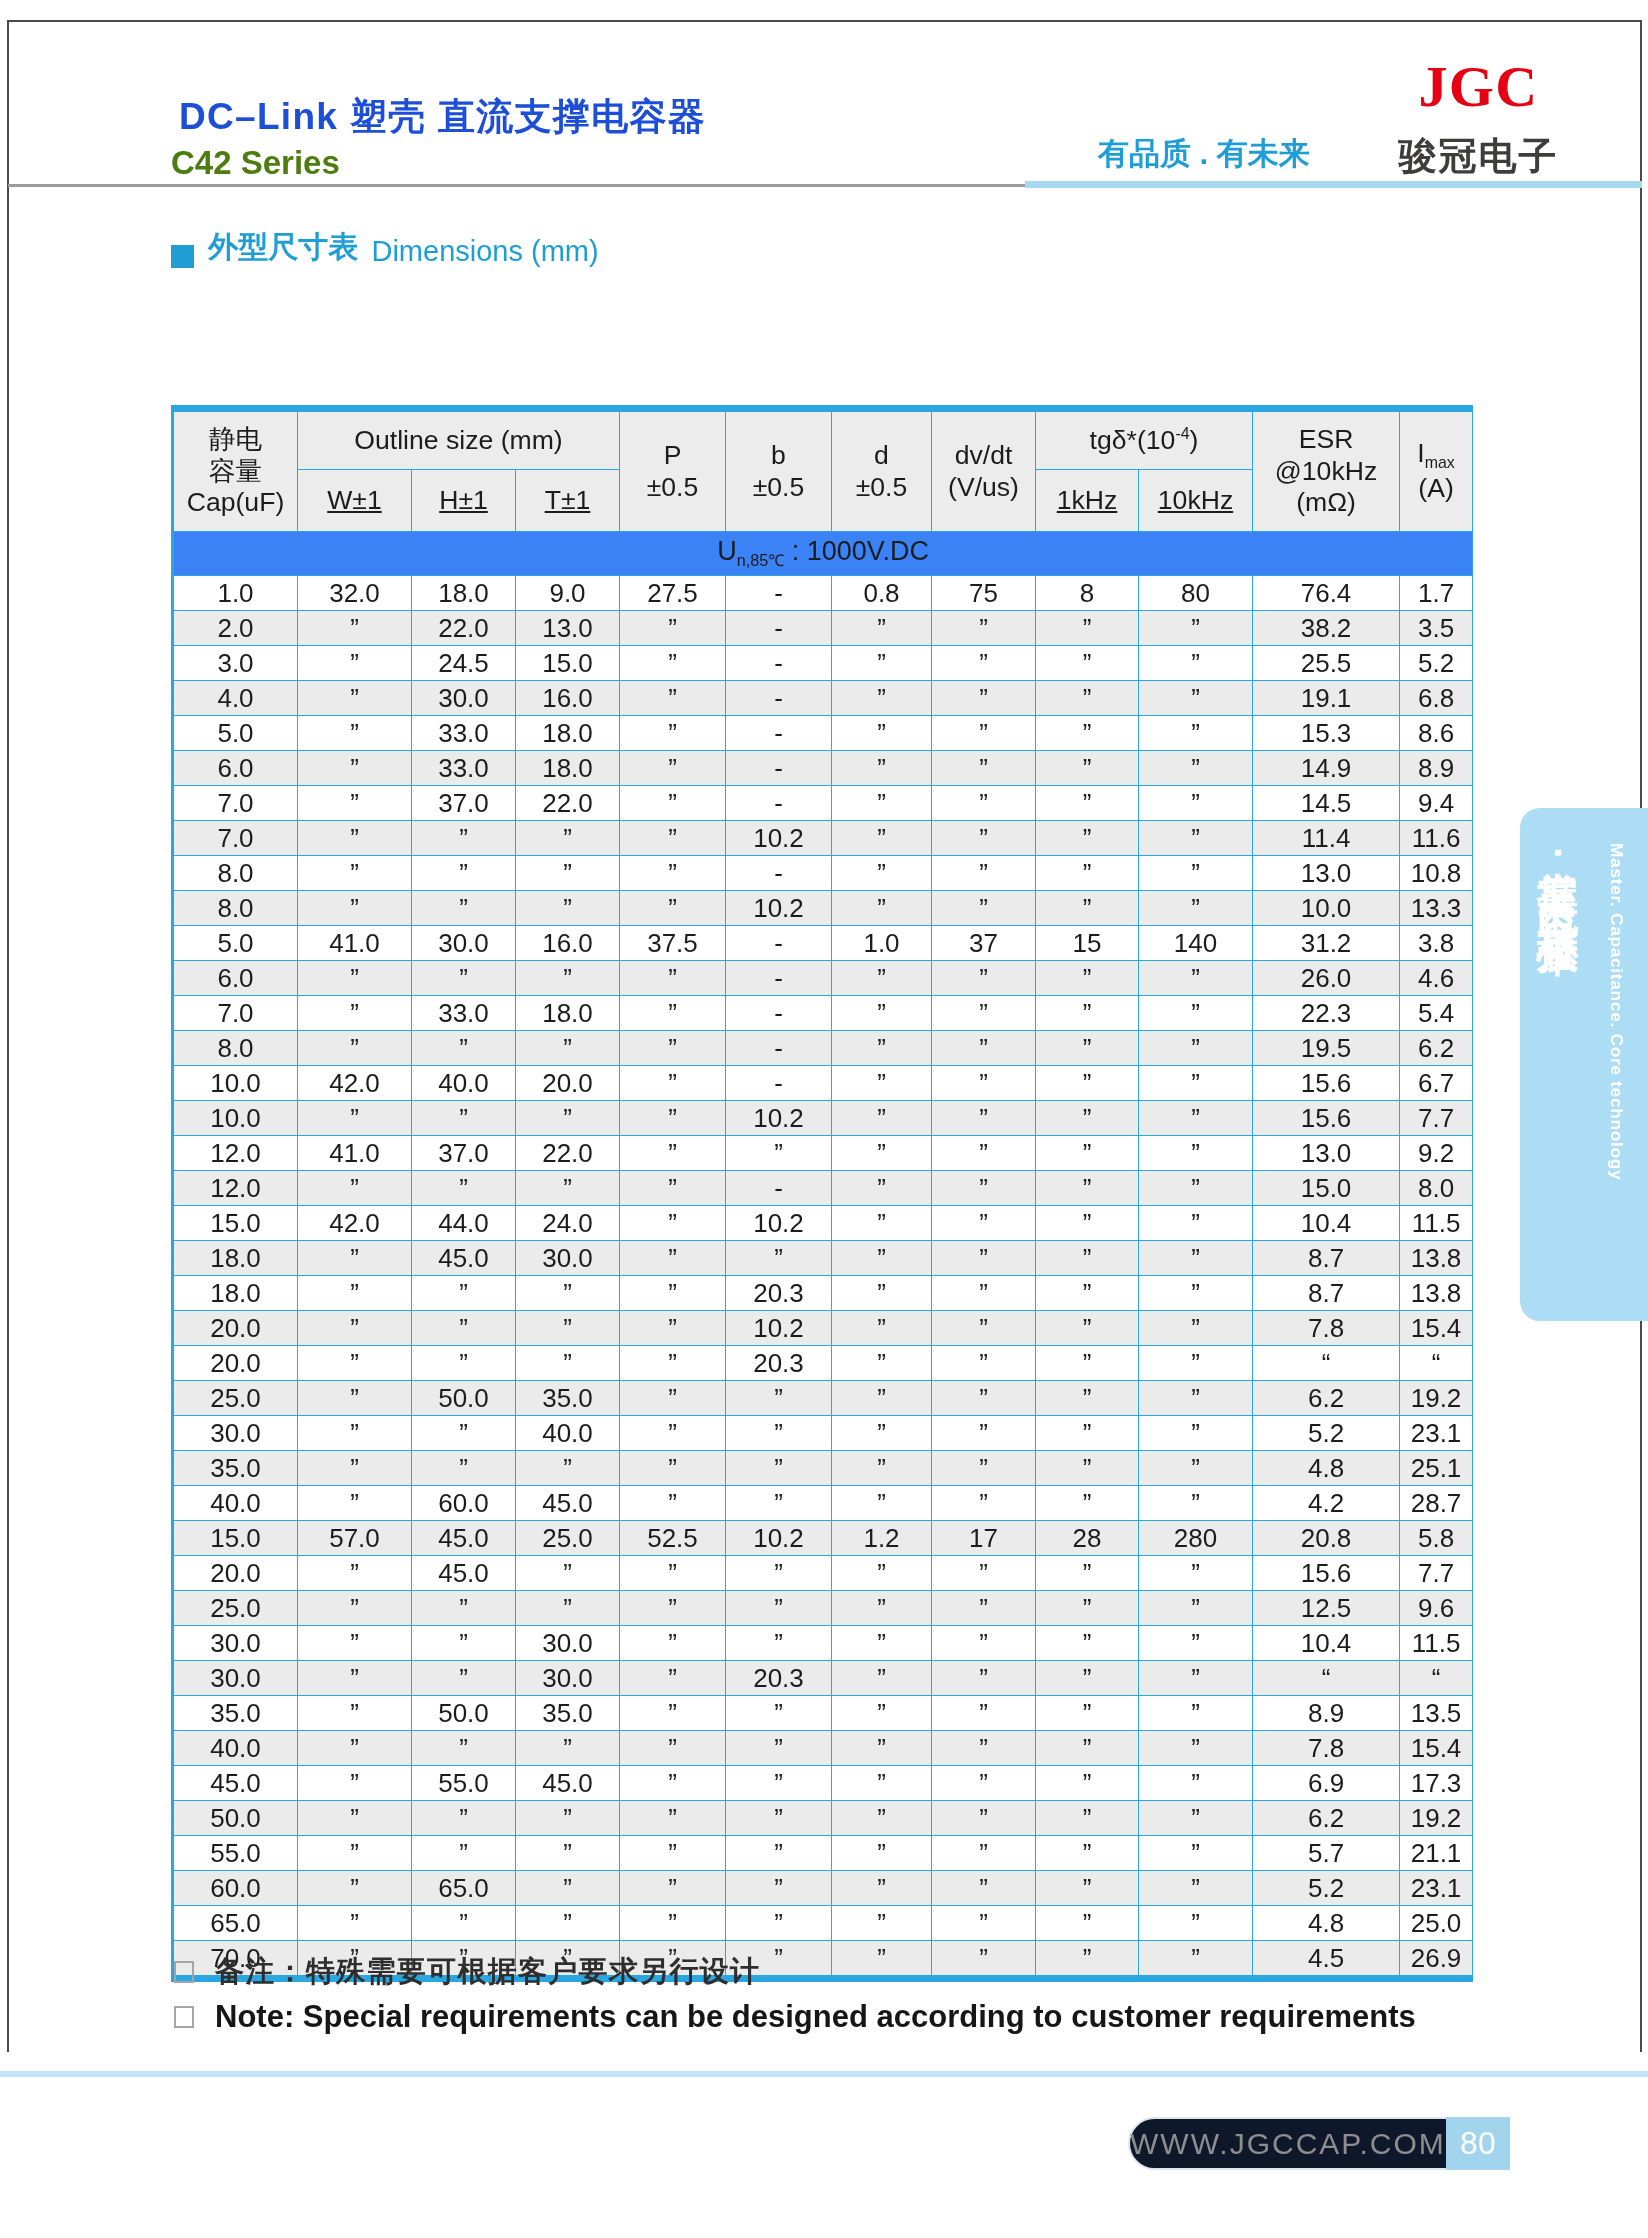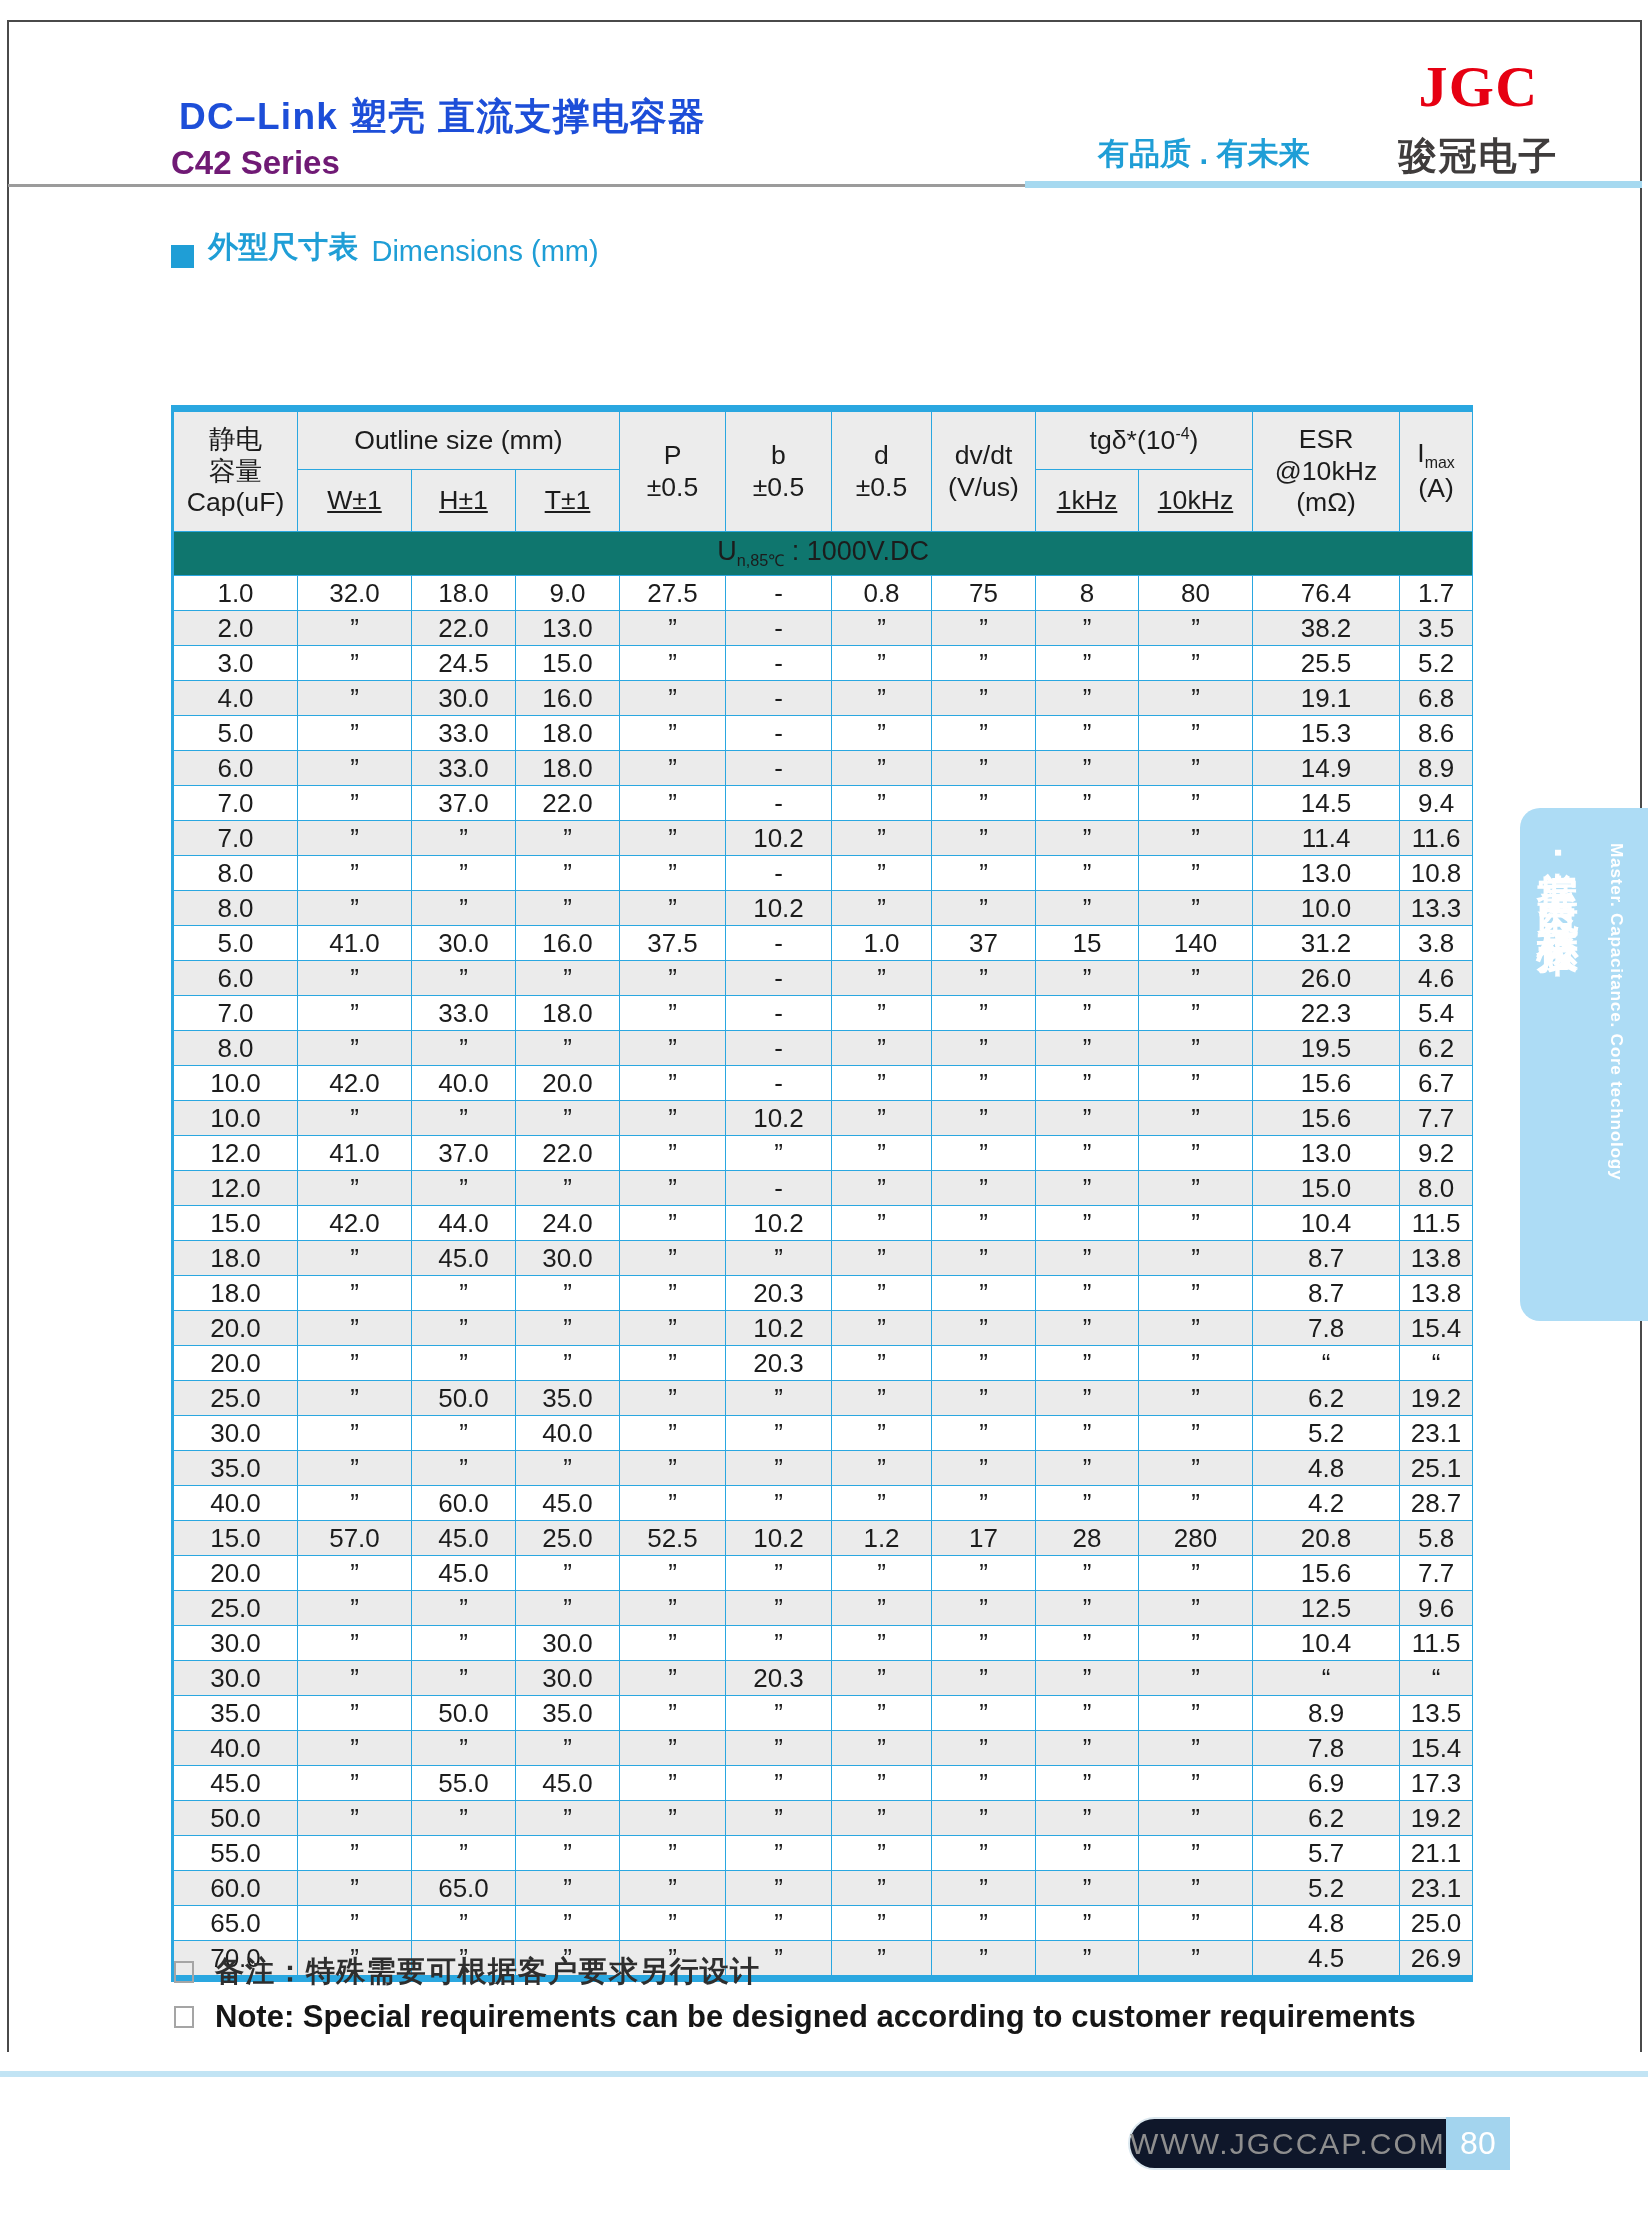--- a/index.html
+++ b/index.html
@@ -4,21 +4,21 @@
 <style>
   html,body{margin:0;padding:0;background:#fff;}
   .page{position:relative;width:1649px;height:2239px;background:#ffffff;overflow:hidden;
         font-family:"Liberation Sans",sans-serif;}
   
   .frame{position:absolute;left:6.6px;top:20px;width:1635px;height:2032px;
          border:2.7px solid #4a4a4a;border-bottom:none;box-sizing:border-box;}
   
   .title1{position:absolute;left:179px;top:92px;font-size:37px;font-weight:bold;
           color:#1d4ed8;letter-spacing:1.3px;white-space:nowrap;}
-  .title2{position:absolute;left:171px;top:144px;font-size:33px;font-weight:bold;color:#701a75;}
+  .title2{position:absolute;left:171px;top:144px;font-size:33px;font-weight:bold;color:#4d7c0f;}
   .divider-gray{position:absolute;left:8px;top:184px;width:1017px;height:3.3px;background:#9b9b9b;}
   .divider-blue{position:absolute;left:1025px;top:181px;width:617px;height:7.3px;background:#a6d9f0;}
   .tagline{position:absolute;left:1098px;top:133px;font-size:31px;font-weight:bold;
            color:#1f9ed6;white-space:nowrap;}
   .logo-block{position:absolute;left:1382px;top:57px;width:193px;text-align:center;}
   .logo-jgc{font-family:"Liberation Serif",serif;font-weight:bold;font-size:58px;
             color:#e60012;line-height:1.05;letter-spacing:1.3px;}
   .logo-cn{font-size:38px;color:#3f3c3c;letter-spacing:2px;font-weight:700;margin-top:13px;white-space:nowrap;}
   
   .section-title{position:absolute;left:171px;top:227px;display:flex;align-items:flex-end;}
@@ -27,21 +27,21 @@
   .section-en{font-size:29px;color:#1f9ed6;margin-left:13.3px;}
   
   .table-frame{position:absolute;left:171px;top:405px;width:1302px;box-sizing:border-box;
                border:2px solid #2aa7e0;border-top-width:6px;border-bottom-width:6px;}
   table{border-collapse:collapse;width:100%;table-layout:fixed;}
   th,td{border:1.3px solid #2aa7e0;text-align:center;vertical-align:middle;
         padding:0;color:#1c1c1c;overflow:hidden;}
   thead th{background:#ececec;font-weight:normal;font-size:26.6px;line-height:1.18;}
   tr.hr1 th{height:57px;}
   tr.hr2 th{height:61px;text-decoration:underline;}
-  tr.un-row th{height:43px;font-size:27px;background:#0f766e;}
+  tr.un-row th{height:43px;font-size:27px;background:#3b82f6;}
   tbody td{height:34px;font-size:26px;line-height:1;}
   tbody tr.shade td{background:#ebebeb;}
   tbody tr td{background:#ffffff;}
   tbody tr.shade td{background:#ebebeb;}
   sub{font-size:60%;} sup{font-size:60%;}
   
   .note{position:absolute;display:flex;align-items:center;font-weight:bold;}
   .note-box{width:16px;height:17.3px;border:2px solid #a5a5a5;margin-right:21px;flex:none;}
   .note1{left:174px;top:1952px;}
   .note1 .note-text{font-size:29px;color:#2e2e2e;letter-spacing:1.3px;}

